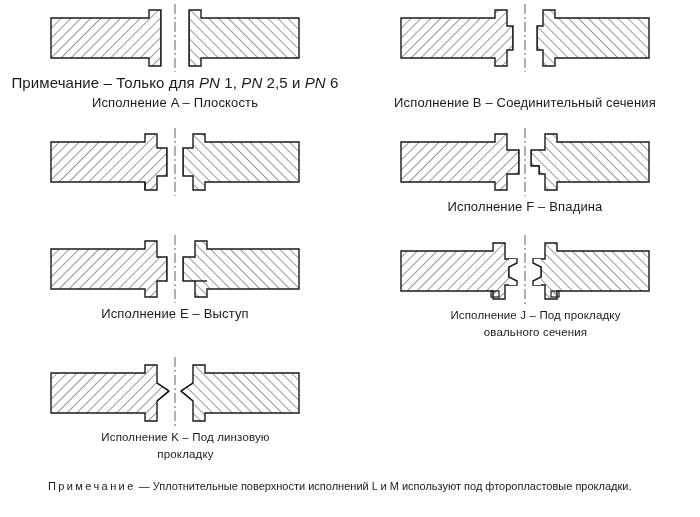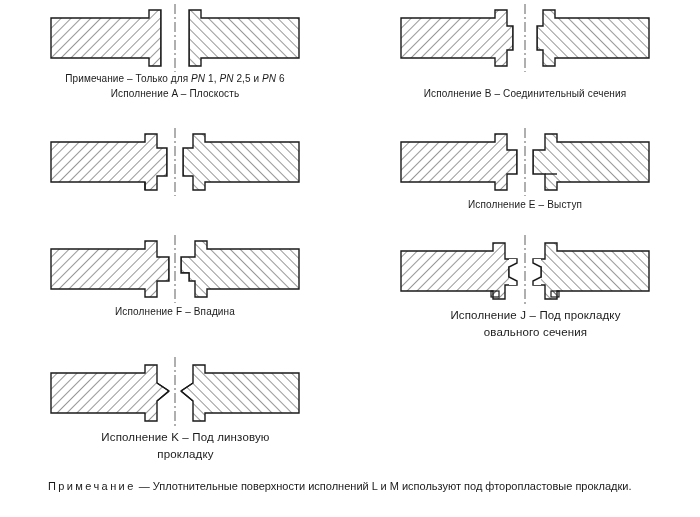--- a/index.html
+++ b/index.html
@@ -41,29 +41,29 @@
   .cell-r4 { height: 122px; }
 
   .fig {
     display: block;
   }
   .captions {
     text-align: center;
     line-height: 1.45;
   }
   .note-small {
-    font-size: 10px;
+    font-size: 15px;
     letter-spacing: 0.1px;
     white-space: nowrap;
   }
   .note-small i {
     font-style: italic;
   }
   .cap {
-    font-size: 10px;
+    font-size: 13px;
     letter-spacing: 0.15px;
     white-space: nowrap;
   }
   .cap2 {
     font-size: 11.5px;
     letter-spacing: 0.15px;
     margin-left: 21px;
   }
   .footnote {
     position: absolute;
@@ -140,46 +140,46 @@
         <line x1="138" y1="22" x2="138" y2="50" stroke="#1a1a1a" stroke-width="1.4"></line>
 
         <line x1="100" y1="56" x2="100" y2="64" stroke="#1a1a1a" stroke-width="1.4"></line>
         <line x1="130" y1="2" x2="130" y2="70" stroke="#1a1a1a" stroke-width="0.7" stroke-dasharray="10,3,2,3"></line>
       </svg>
     </div>
 
 
     <div class="cell cell-r3">
       <svg class="fig" width="260" height="72" viewBox="0 0 260 72">
-        <path d="M6,16 L100,16 L100,8 L112,8 L112,24 L122,24 L122,48 L112,48 L112,64 L100,64 L100,56 L6,56 Z" fill="url(#h1)" stroke="#1a1a1a" stroke-width="1.4"></path>
-        <path d="M254,16 L162,16 L162,8 L150,8 L150,24 L138,24 L138,48 L150,48 L150,64 L162,64 L162,56 L254,56 Z" fill="url(#h2)" stroke="#1a1a1a" stroke-width="1.4"></path>
-        <rect x="122" y="24" width="16" height="24" fill="#ffffff" stroke="none"></rect>
-        <line x1="122" y1="24" x2="122" y2="48" stroke="#1a1a1a" stroke-width="1.4"></line>
-        <line x1="138" y1="24" x2="138" y2="48" stroke="#1a1a1a" stroke-width="1.4"></line>
-
-        <path d="M150,48 L162,48" fill="none" stroke="#1a1a1a" stroke-width="1.4"></path>
-        <line x1="130" y1="2" x2="130" y2="70" stroke="#1a1a1a" stroke-width="0.7" stroke-dasharray="10,3,2,3"></line>
-      </svg>
-      <div class="captions">
-        <div class="cap">Исполнение E – Выступ</div>
-      </div>
-    </div>
-
-    <div class="cell cell-r3">
-      <svg class="fig" width="260" height="72" viewBox="0 0 260 72">
         <path d="M6,16 L100,16 L100,8 L112,8 L112,24 L124,24 L124,48 L112,48 L112,64 L100,64 L100,56 L6,56 Z" fill="url(#h1)" stroke="#1a1a1a" stroke-width="1.4"></path>
         <path d="M254,16 L162,16 L162,8 L150,8 L150,24 L136,24 L136,40 L144,40 L144,48 L150,48 L150,64 L162,64 L162,56 L254,56 Z" fill="url(#h2)" stroke="#1a1a1a" stroke-width="1.4"></path>
         <rect x="124" y="24" width="12" height="24" fill="#ffffff" stroke="none"></rect>
         <rect x="136" y="40" width="8" height="8" fill="#ffffff" stroke="none"></rect>
         <line x1="124" y1="24" x2="124" y2="48" stroke="#1a1a1a" stroke-width="1.4"></line>
         <path d="M136,24 L136,40 L144,40 L144,48" fill="none" stroke="#1a1a1a" stroke-width="1.4"></path>
         <line x1="130" y1="2" x2="130" y2="70" stroke="#1a1a1a" stroke-width="0.7" stroke-dasharray="10,3,2,3"></line>
       </svg>
       <div class="captions">
         <div class="cap">Исполнение F – Впадина</div>
+      </div>
+    </div>
+
+    <div class="cell cell-r3">
+      <svg class="fig" width="260" height="72" viewBox="0 0 260 72">
+        <path d="M6,16 L100,16 L100,8 L112,8 L112,24 L122,24 L122,48 L112,48 L112,64 L100,64 L100,56 L6,56 Z" fill="url(#h1)" stroke="#1a1a1a" stroke-width="1.4"></path>
+        <path d="M254,16 L162,16 L162,8 L150,8 L150,24 L138,24 L138,48 L150,48 L150,64 L162,64 L162,56 L254,56 Z" fill="url(#h2)" stroke="#1a1a1a" stroke-width="1.4"></path>
+        <rect x="122" y="24" width="16" height="24" fill="#ffffff" stroke="none"></rect>
+        <line x1="122" y1="24" x2="122" y2="48" stroke="#1a1a1a" stroke-width="1.4"></line>
+        <line x1="138" y1="24" x2="138" y2="48" stroke="#1a1a1a" stroke-width="1.4"></line>
+
+        <path d="M150,48 L162,48" fill="none" stroke="#1a1a1a" stroke-width="1.4"></path>
+        <line x1="130" y1="2" x2="130" y2="70" stroke="#1a1a1a" stroke-width="0.7" stroke-dasharray="10,3,2,3"></line>
+      </svg>
+      <div class="captions">
+        <div class="cap">Исполнение E – Выступ</div>
       </div>
     </div>
 
     <div class="cell cell-r4">
       <svg class="fig" width="260" height="74" viewBox="0 0 260 74">
         <path d="M6,18 L98,18 L98,10 L110,10 L110,26 L122,26 L122,30 L114,34 L114,44 L122,48 L122,52 L110,52 L110,66 L98,66 L98,58 L6,58 Z" fill="url(#h1)" stroke="#1a1a1a" stroke-width="1.4"></path>
         <path d="M254,18 L162,18 L162,10 L150,10 L150,26 L138,26 L138,30 L146,34 L146,44 L138,48 L138,52 L150,52 L150,66 L162,66 L162,58 L254,58 Z" fill="url(#h2)" stroke="#1a1a1a" stroke-width="1.4"></path>
         <rect x="114" y="26" width="32" height="26" fill="#ffffff" stroke="none"></rect>
         <path d="M122,26 L122,30 L114,34 L114,44 L122,48 L122,52" fill="none" stroke="#1a1a1a" stroke-width="1.4"></path>
         <path d="M138,26 L138,30 L146,34 L146,44 L138,48 L138,52" fill="none" stroke="#1a1a1a" stroke-width="1.4"></path>

